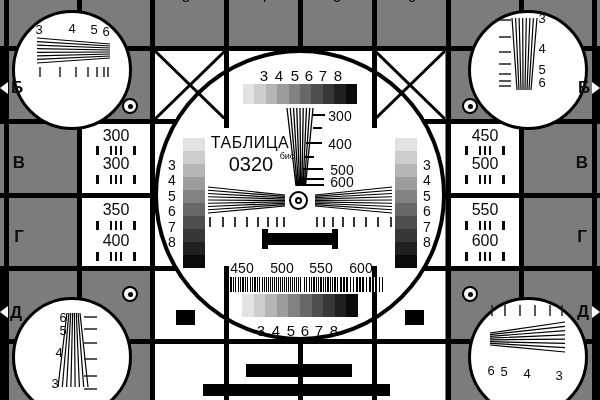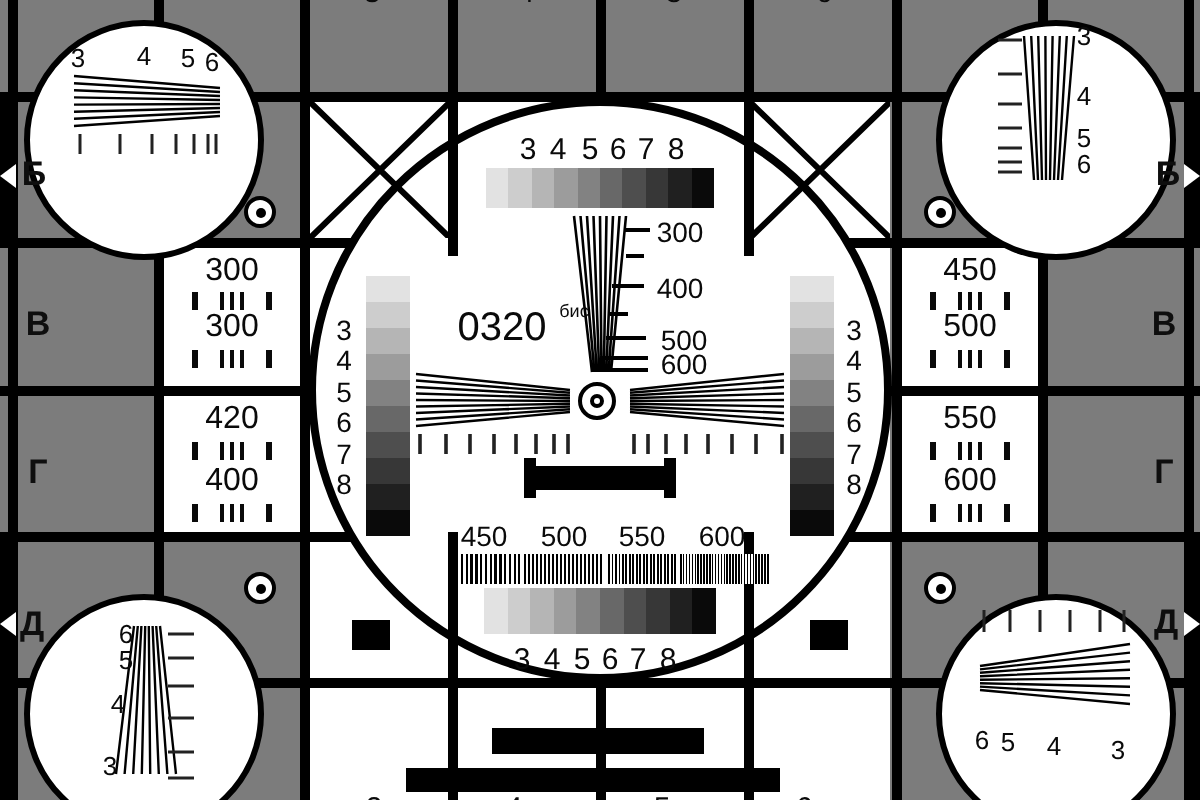--- a/index.html
+++ b/index.html
@@ -112,20 +112,21 @@
   <div class="a ln" style="left:305px;top:156px;width:9px;height:2px"></div>
   <div class="a ln" style="left:303px;top:168px;width:20px;height:2.4px"></div>
   <div class="a ln" style="left:300px;top:178px;width:24px;height:2.4px"></div>
   <div class="a ln" style="left:302px;top:184px;width:22px;height:2.4px"></div>
 
   <span class="a num ctr" style="left:340px;top:116px;font-size:14px">300</span>
   <span class="a num ctr" style="left:340px;top:144px;font-size:14px">400</span>
   <span class="a num ctr" style="left:342px;top:170px;font-size:14px">500</span>
   <span class="a num ctr" style="left:342px;top:182px;font-size:14px">600</span>
 
+  <span class="a num ctr" style="left:250px;top:143px;font-size:16px;letter-spacing:.5px">ТАБЛИЦА</span>
   <span class="a num ctr" style="left:251px;top:164px;font-size:20px">0320</span>
   <span class="a num ctr" style="left:287px;top:156px;font-size:9px">бис</span>
 
   <span class="a num ctr" style="left:172px;top:165px;font-size:14px">3</span>
   <span class="a num ctr" style="left:172px;top:180px;font-size:14px">4</span>
   <span class="a num ctr" style="left:172px;top:196px;font-size:14px">5</span>
   <span class="a num ctr" style="left:172px;top:211px;font-size:14px">6</span>
   <span class="a num ctr" style="left:172px;top:227px;font-size:14px">7</span>
   <span class="a num ctr" style="left:172px;top:242px;font-size:14px">8</span>
   <div class="a col" style="left:183px;top:138px;width:22px;height:130px">
@@ -238,21 +239,21 @@
   <div class="a ticks" style="left:82px;top:174px;width:68px;height:10px">
     <i class="tk"></i>
     <span class="tg">
         <i class="tk"></i>
         <i class="tk"></i>
         <i class="tk"></i>
       </span>
     <i class="tk"></i>
   </div>
 
-  <span class="a num ctr" style="left:116px;top:210px;font-size:16px">420</span>
+  <span class="a num ctr" style="left:116px;top:210px;font-size:16px">350</span>
   <div class="a ticks" style="left:82px;top:220px;width:68px;height:10px">
     <i class="tk"></i>
     <span class="tg">
         <i class="tk"></i>
         <i class="tk"></i>
         <i class="tk"></i>
       </span>
     <i class="tk"></i>
   </div>
   <span class="a num ctr" style="left:116px;top:241px;font-size:16px">400</span>

